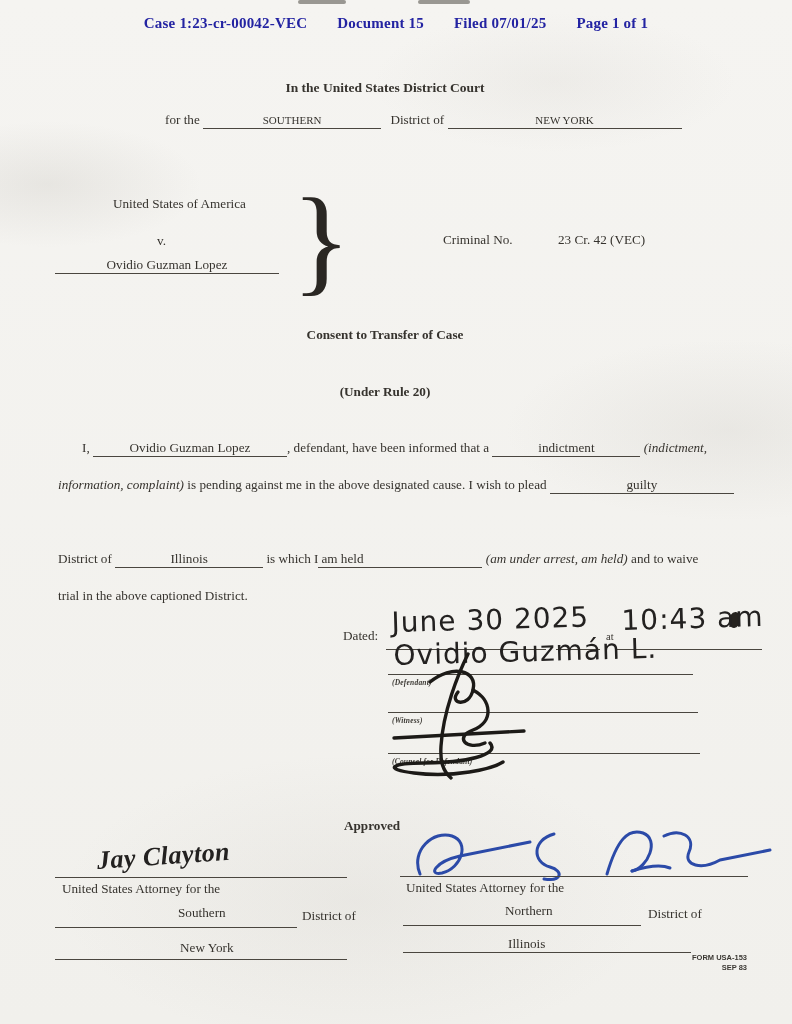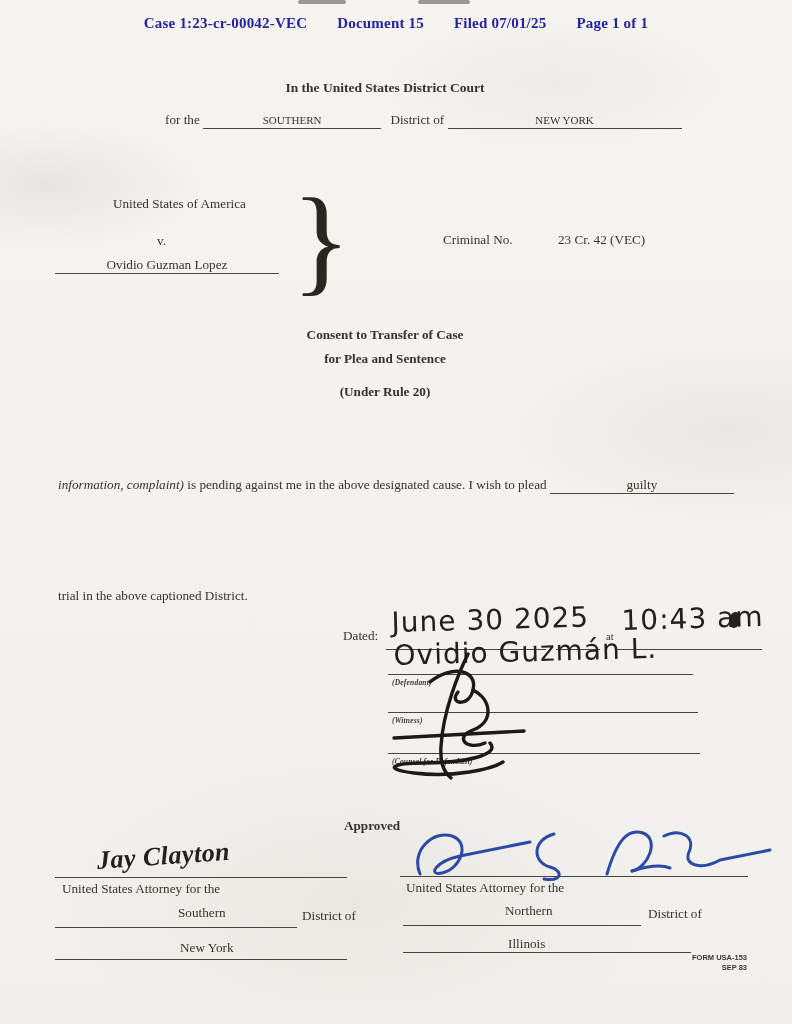--- a/index.html
+++ b/index.html
@@ -87,31 +87,43 @@
   </div>
 
   <div class="abs body-text" style="left:113px;top:196px;">United States of America</div>
   <div class="abs body-text" style="left:157px;top:233px;">v.</div>
   <span class="abs blank body-text" style="left:55px;top:258px;width:218px;">Ovidio Guzman Lopez</span>
   <div class="abs brace" style="left:293px;top:193px;">}</div>
   <div class="abs body-text" style="left:443px;top:232px;">Criminal No.</div>
   <div class="abs body-text" style="left:558px;top:232px;">23 Cr. 42 (VEC)</div>
 
   <div class="abs center-line body-text" style="top:308px;font-weight:bold;margin-top:19px;">Consent to Transfer of Case</div>
-  <div class="abs center-line body-text" style="top:351px;font-weight:bold;">for Plea and Sentence</div>
   <div class="abs center-line body-text" style="top:384px;font-weight:bold;">(Under Rule 20)</div>
 
+  <div class="abs body-text" style="left:58px;top:440px;width:690px;white-space:nowrap;">
+    <span style="margin-left:24px;">I,</span>
+    <span class="blank" style="width:188px;">Ovidio Guzman Lopez</span><span>, defendant, have been informed that a</span>
+    <span class="blank" style="width:142px;">indictment</span>
+    <span class="it">(indictment,</span>
+  </div>
 
   <div class="abs body-text" style="left:58px;top:477px;width:690px;white-space:nowrap;">
     <span class="it">information, complaint)</span>
     <span>is pending against me in the above designated cause.  I wish to plead</span>
     <span class="blank" style="width:178px;">guilty</span>
   </div>
 
 
+  <div class="abs body-text" style="left:58px;top:551px;width:690px;white-space:nowrap;">
+    <span>District of</span>
+    <span class="blank" style="width:142px;">Illinois</span>
+    <span>is which I</span><span class="blank left" style="width:158px;">am held</span>
+    <span class="it">(am under arrest, am held)</span>
+    <span>and to waive</span>
+  </div>
 
   <div class="abs body-text" style="left:58px;top:588px;">trial in the above captioned District.</div>
 
   <div class="abs body-text" style="left:343px;top:628px;">Dated:</div>
 
   <div class="abs hand" style="left:392px;top:606px;font-size:28px;">June 30 2025</div>
   <div class="abs hline" style="left:386px;top:649px;width:160px;"></div>
   <div class="abs hline" style="left:556px;top:649px;width:44px;"></div>
   <div class="abs body-text" style="left:606px;top:631px;font-size:10.5px;">at</div>
   <div class="abs hand" style="left:622px;top:604px;font-size:28px;">10:43 am</div>

